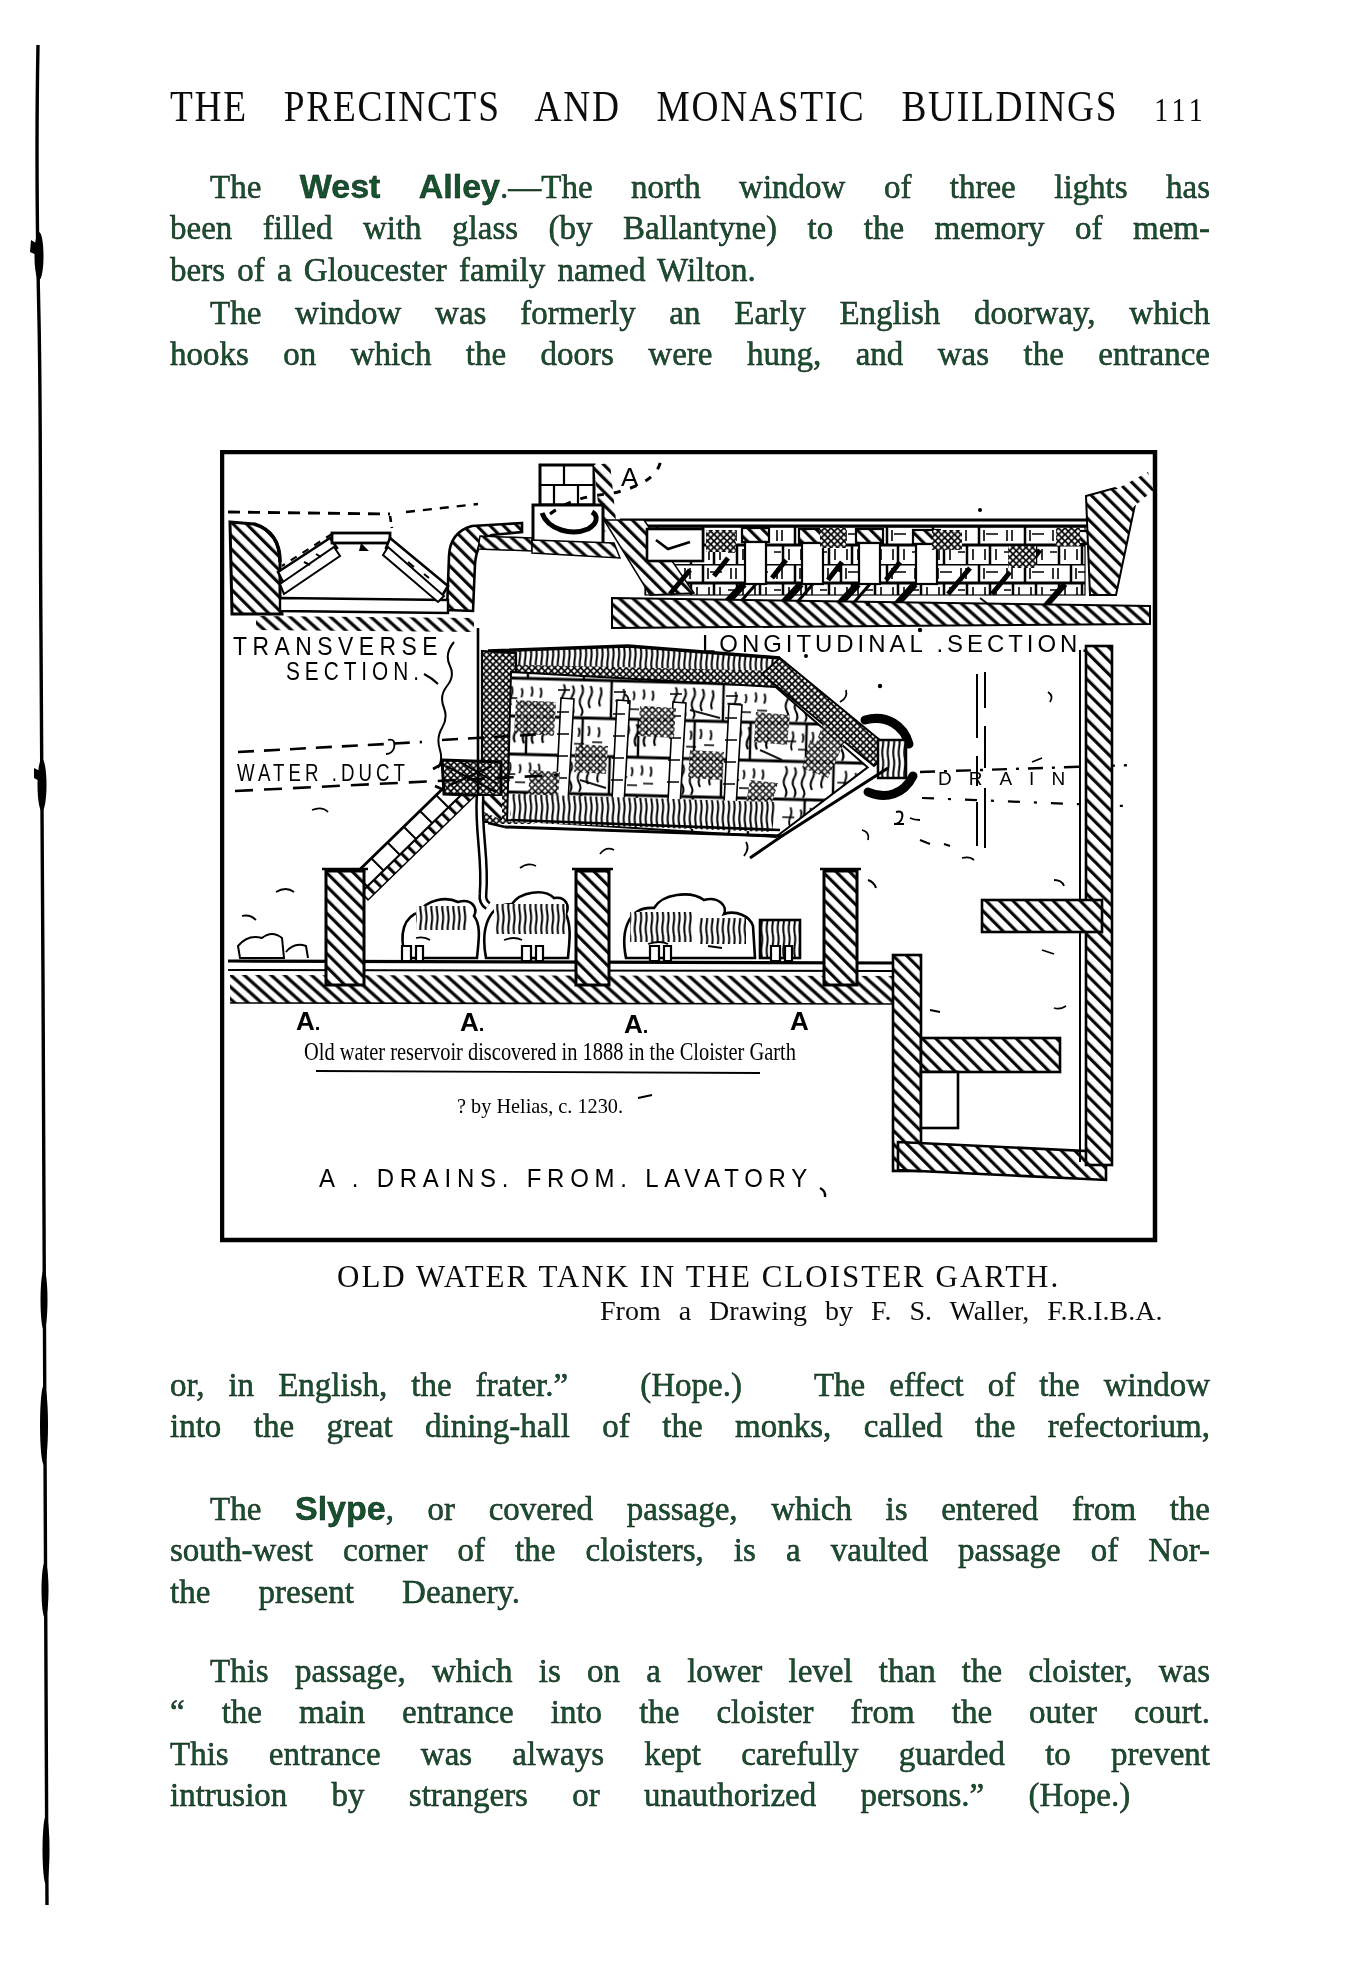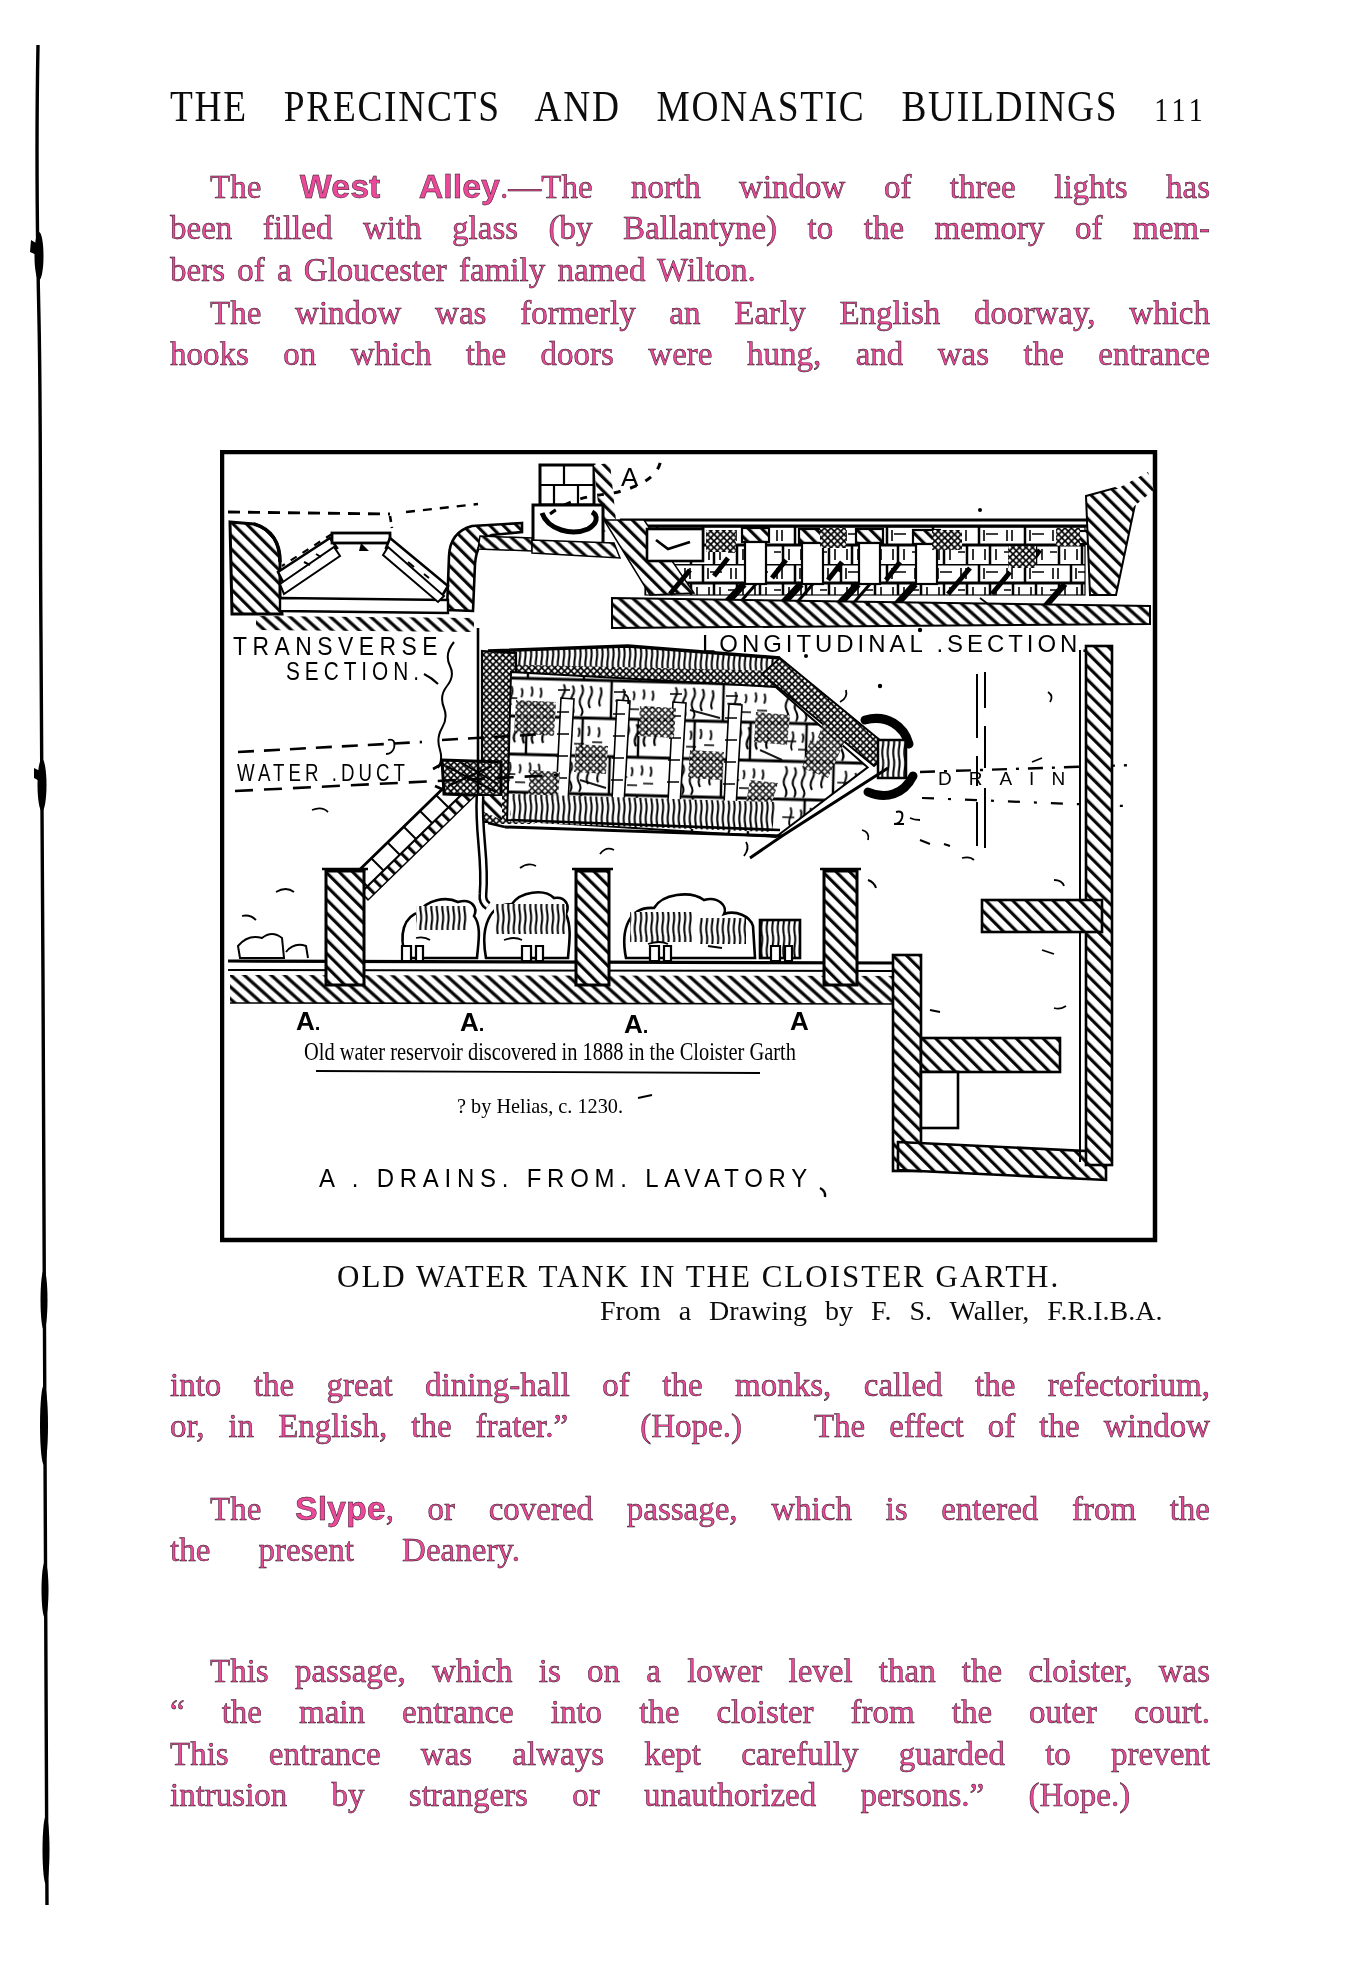--- a/index.html
+++ b/index.html
@@ -1,21 +1,21 @@
 <!DOCTYPE html>
 <html><head>
 <meta charset="utf-8">
 <style>
   html,body{margin:0;padding:0;background:#ffffff;}
   #page{position:relative;width:1361px;height:1964px;background:#ffffff;overflow:hidden;
         font-family:"Liberation Serif", serif;color:#0c0c0c;}
   .ln{display:block;text-align:justify;text-align-last:justify;white-space:nowrap;}
   .ln.last{text-align-last:left;}
   .para{position:absolute;left:170px;width:1040px;font-size:33px;line-height:41.3px;
-        color:#ec4899;-webkit-text-stroke:0.45px #111;}
+        color:#14532d;-webkit-text-stroke:0.45px #111;}
   .b{font-weight:bold;}
   .ind{padding-left:40px;}
 </style>
 </head>
 <body>
 <div id="page">
 
 <svg style="position:absolute;left:0;top:0;" width="70" height="1964" viewBox="0 0 70 1964">
   <path d="M38,45 C36,150 37,230 39,320 C41,420 40,520 41,640 C42,760 42,860 43,980 C44,1150 44,1300 45,1450 C45,1600 46,1750 47,1905" fill="none" stroke="#000" stroke-width="3.4"></path>
   <ellipse cx="39" cy="256" rx="4.5" ry="24" fill="#000"></ellipse>
@@ -453,26 +453,27 @@
     <path d="M710,560 l10,2"></path>
   </g>
 </svg>
 </div>
 
 <div style="position:absolute;left:337px;top:1258px;font-size:31px;line-height:38px;letter-spacing:2px;white-space:nowrap;">OLD WATER TANK IN THE CLOISTER GARTH.</div>
 
 <div style="position:absolute;left:600px;top:1294px;font-size:28px;line-height:34px;word-spacing:11px;white-space:nowrap;">From a Drawing by F. S. Waller, F.R.I.B.A.</div>
 
 <div class="para" style="top:1365px;">
+<span class="ln">or, in English, the frater.”&nbsp;&nbsp;&nbsp;(Hope.)&nbsp;&nbsp;&nbsp;The effect of the window</span>
 <span class="ln">into the great dining-hall of the monks, called the refectorium,</span>
-<span class="ln">or, in English, the frater.”&nbsp;&nbsp;&nbsp;(Hope.)&nbsp;&nbsp;&nbsp;The effect of the window</span>
 </div>
 
 <div class="para" style="top:1488px;">
 <span class="ln ind">The <span class="b" style="font-family:'Liberation Sans',sans-serif;font-size:34px;">Slype</span>, or covered passage, which is entered from the</span>
+<span class="ln">south-west corner of the cloisters, is a vaulted passage of Nor-</span>
 <span class="ln last" style="word-spacing:40px;">the present Deanery.</span>
 </div>
 
 <div class="para" style="top:1651px;">
 <span class="ln ind">This passage, which is on a lower level than the cloister, was</span>
 <span class="ln">“ the main entrance into the cloister from the outer court.</span>
 <span class="ln">This entrance was always kept carefully guarded to prevent</span>
 <span class="ln last" style="word-spacing:36px;">intrusion by strangers or unauthorized persons.”&nbsp;(Hope.)</span>
 </div>
 

